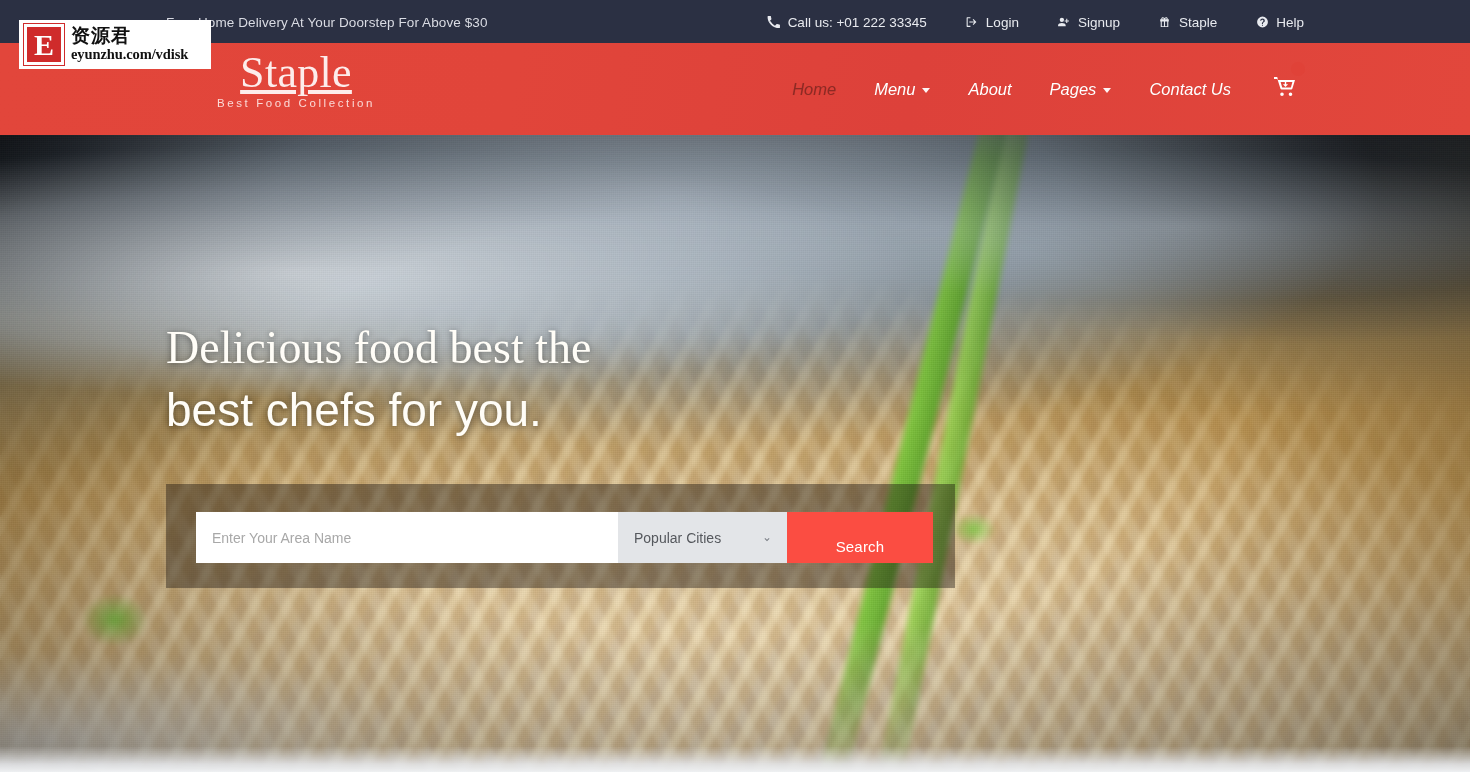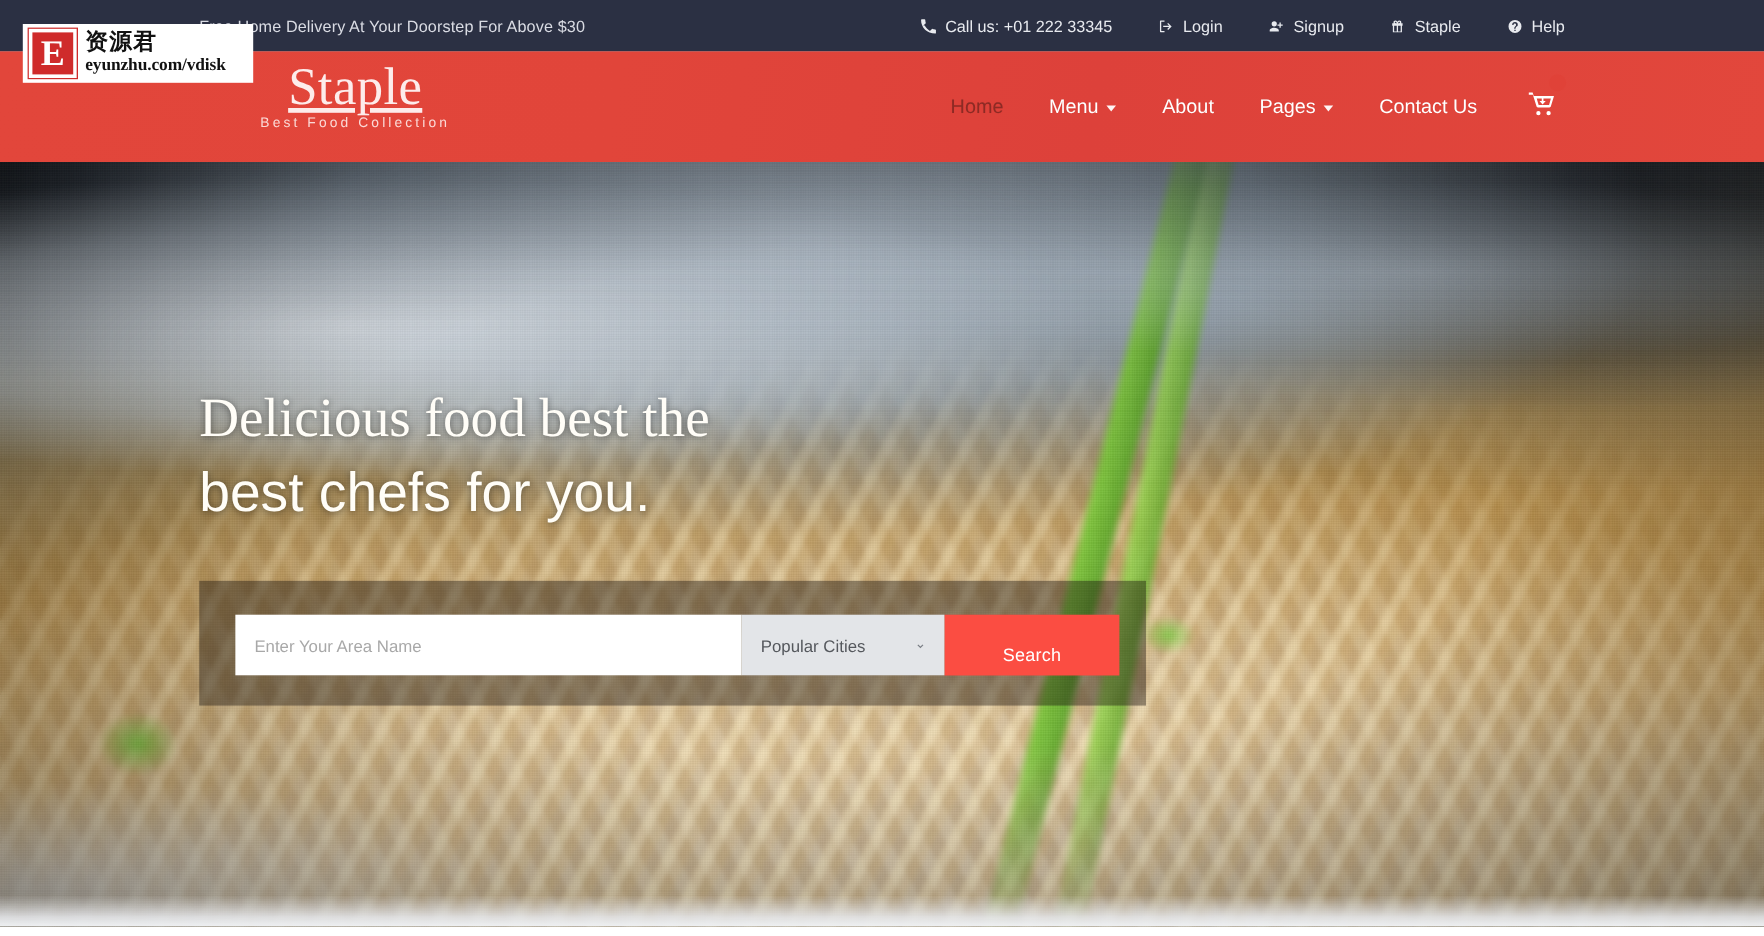--- a/index.html
+++ b/index.html
@@ -45,21 +45,21 @@
     font-size:44px; line-height:52px; color:#fdeceb; font-weight:400;
     letter-spacing:.3px; text-align:center;text-decoration:underline;
   }
   .brand-tag{
     font-size:11.5px; color:#fbd9d6; letter-spacing:2.6px;
     text-align:center; margin-top:-2px;
   }
 
   .nav{
     position:absolute; right:166px; top:0; height:92px;
-    display:flex; align-items:center; gap:0;
+    display:flex; align-items:center; gap:0;font-style:italic;
   }
   .nav-item{
     position:relative;
     font-size:16.5px; color:#ffffff; padding:0 19px; cursor:pointer;
     display:flex; align-items:center; gap:7px; line-height:1;
     text-shadow:0 0 1px rgba(0,0,0,.07);
   }
   .nav-item.active{ color:#8d2a24; }
   .caret{
     width:0;height:0;border-left:4.5px solid transparent;border-right:4.5px solid transparent;

